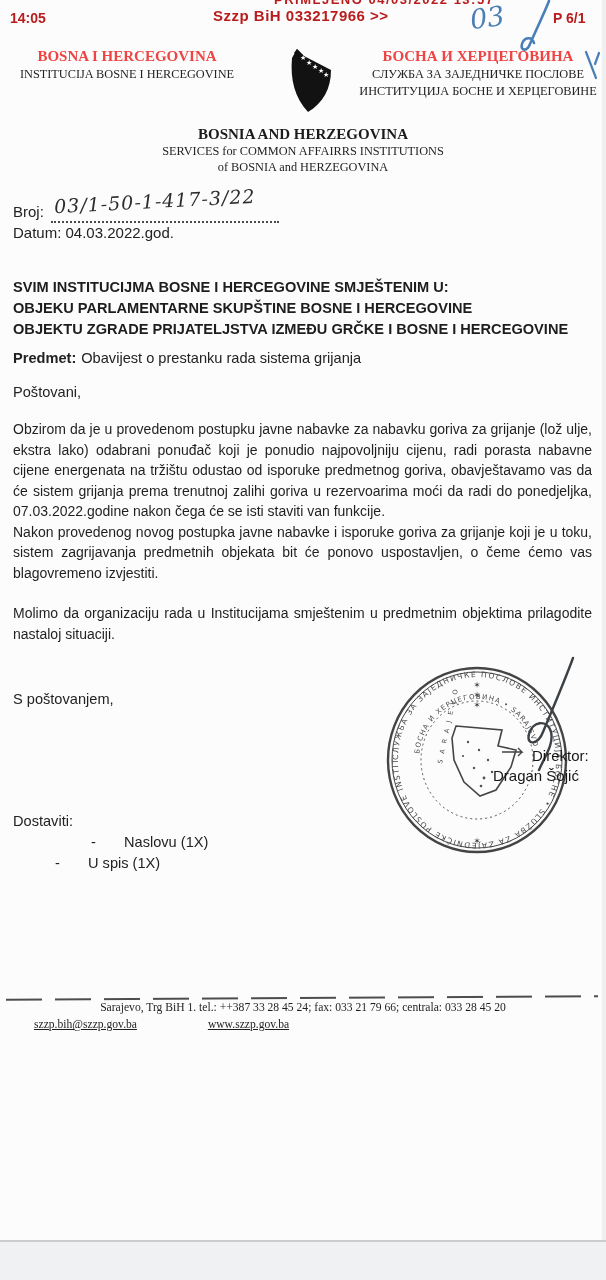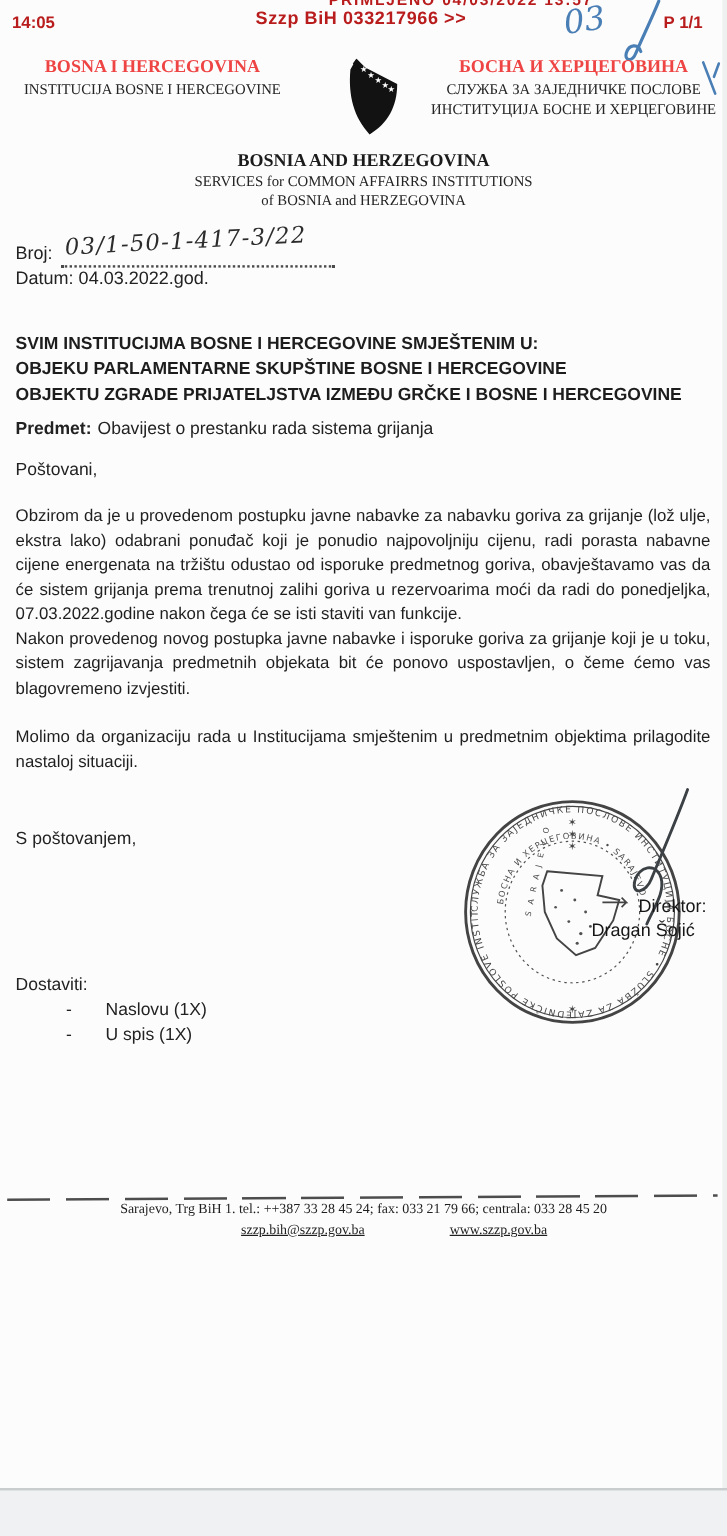--- a/index.html
+++ b/index.html
@@ -43,35 +43,35 @@
   .sig{top:652px;left:495px;}
   .dir-title{top:747px;left:532px;font-size:15px;color:#161616;}
   .dir-name{top:767px;left:493px;font-size:15px;color:#161616;white-space:nowrap;}
   
   .dost-label{top:813px;left:13px;font-size:14.6px;}
   .dost-item{left:55px;font-size:14.6px;}
   .dost-item .dash{display:inline-block;width:33px;}
   
   .foot-rule{top:997px;left:6px;width:592px;height:2px;background:repeating-linear-gradient(90deg,#2e2e2e 0 36px,transparent 36px 49px);transform:rotate(-.35deg);opacity:.85;}
   .foot-l1{top:1001px;left:0;width:606px;text-align:center;font-size:11.6px;font-family:"Liberation Serif",serif;color:#1e1e1e;}
-  .foot-l2{top:1018px;left:0;width:490px;text-align:right;font-size:11.6px;font-family:"Liberation Serif",serif;color:#1e1e1e;}
+  .foot-l2{top:1018px;left:0;width:490px;text-align:left;font-size:11.6px;font-family:"Liberation Serif",serif;color:#1e1e1e;}
   .foot-l2 .lnk{text-decoration:underline;margin:0 34px;}
   .edge{top:0;right:0;width:4px;height:1240px;background:#e6e8e8;opacity:.6;}
   .band{top:1240px;left:0;width:606px;height:40px;background:#eff1f2;border-top:2px solid #c9cdce;}
   .mark2{top:50px;left:580px;}
 </style>
 </head>
 <body>
 
 <div class="page">
 
   <div class="abs mono fax-cut">PRIMLJENO  04/03/2022 13:57</div>
   <div class="abs mono fax-time">14:05</div>
   <div class="abs mono fax-sender">Szzp BiH 033217966 &gt;&gt;</div>
-  <div class="abs mono fax-page">P 1/1</div>
+  <div class="abs mono fax-page">P 6/1</div>
   <div class="abs hand-blue pen">03</div>
   <svg class="abs" style="top:0;left:505px;" width="60" height="58">
     <path d="M44,1 C38,16 30,32 25,44 C22,52 15,51 17,44 C19,37 27,36 29,43" fill="none" stroke="#4a7fb6" stroke-width="2.6" stroke-linecap="round"></path>
   </svg>
   <svg class="abs mark2" width="26" height="36">
     <path d="M6,2 L16,28 M19,3 L15,14" fill="none" stroke="#4a7fb6" stroke-width="2.2" stroke-linecap="round"></path>
   </svg>
 
   <div class="abs lh-left serif">
     <div class="lh-l1">BOSNA I HERCEGOVINA</div>
@@ -165,21 +165,21 @@
   </svg>
 
   <svg class="abs sig" width="104" height="150">
     <path d="M78,6 C70,28 58,56 48,80 C43,93 31,94 34,82 C37,70 52,66 56,80 C59,92 50,104 44,118" fill="none" stroke="#3c4146" stroke-width="2.4" stroke-linecap="round"></path>
   </svg>
 
   <div class="abs dir-title">Direktor:</div>
   <div class="abs dir-name">Dragan Šojić</div>
 
   <div class="abs dost-label">Dostaviti:</div>
-  <div class="abs dost-item" style="top:834px;">
+  <div class="abs dost-item" style="top:834px;margin-left:36px;">
     <span class="dash">-</span><span>Naslovu (1X)</span>
   </div>
   <div class="abs dost-item" style="top:855px;">
     <span class="dash">-</span><span>U spis (1X)</span>
   </div>
 
   <div class="abs foot-rule"></div>
   <div class="abs foot-l1">Sarajevo, Trg BiH 1. tel.: ++387 33 28 45 24; fax: 033 21 79 66; centrala: 033 28 45 20</div>
   <div class="abs foot-l2">
     <span class="lnk">szzp.bih@szzp.gov.ba</span>

